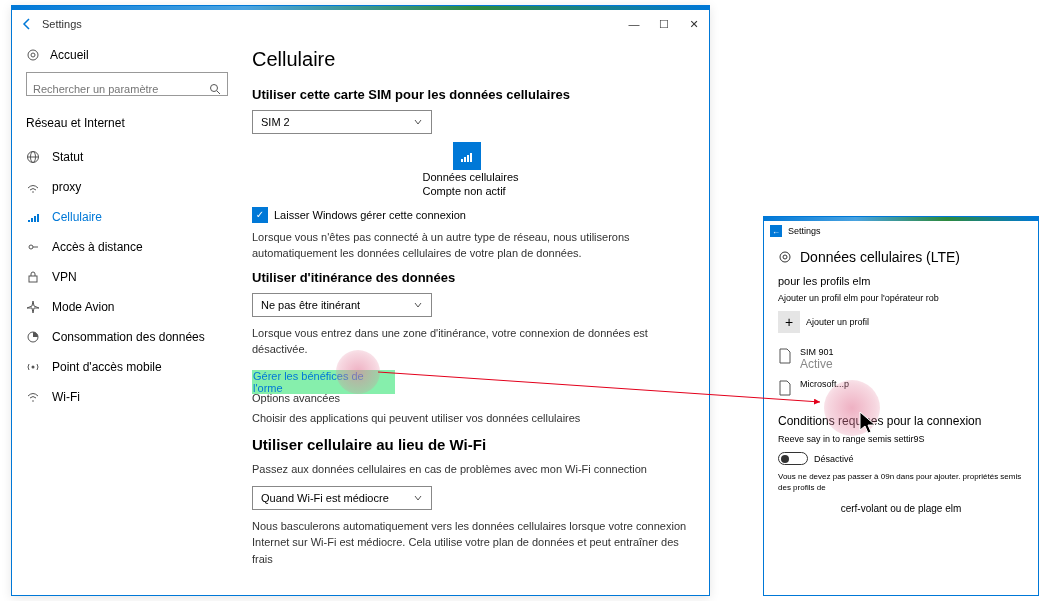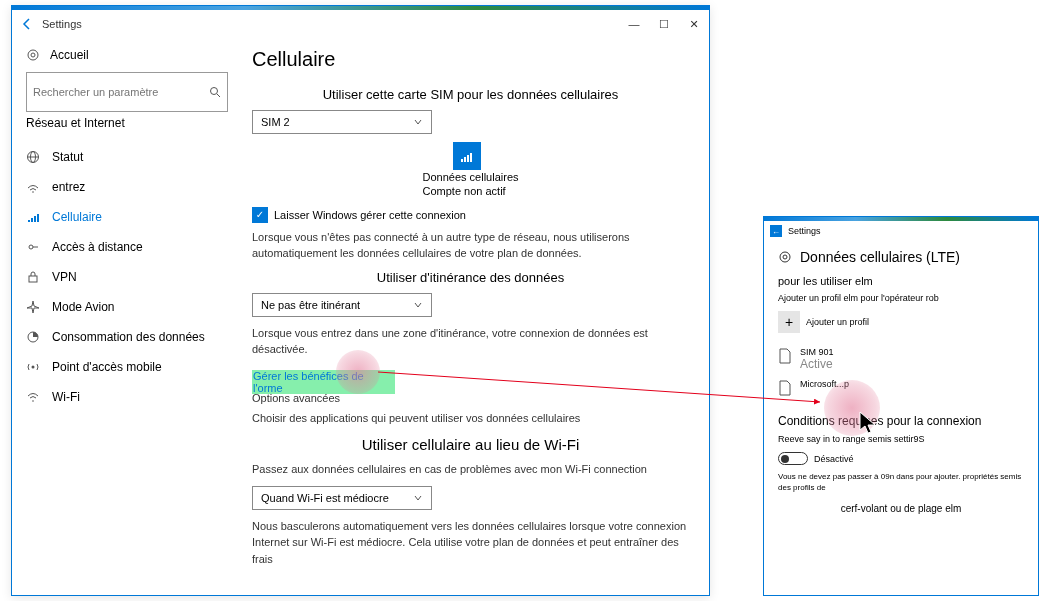--- a/index.html
+++ b/index.html
@@ -11,31 +11,31 @@
 .win-header { height: 28px; display: flex; align-items: center; padding-left: 8px; position: relative; }
 .win-back { width: 14px; height: 14px; color: #0078d7; display: flex; align-items: center; justify-content: center; margin-right: 8px; }
 .win-title { font-size: 11px; color: #333; }
 .win-ctrl { position: absolute; right: 0; top: 0; display: flex; }
 .win-ctrl div { width: 30px; height: 28px; display: flex; align-items: center; justify-content: center; font-size: 11px; color: #333; }
 
 .win-body { display: flex; height: calc(100% - 32px); }
 .sidebar { width: 230px; padding: 10px 14px; }
 .side-home { display: flex; align-items: center; font-size: 12px; margin-bottom: 10px; }
 .side-home svg { margin-right: 10px; }
-.side-search { display: flex; align-items: center; border: 1px solid #999; height: 40px; padding: 0 6px; margin-bottom: 4px; }
+.side-search { display: flex; align-items: flex-end; border: 1px solid #999; height: 24px; padding: 0 6px; margin-bottom: 20px; }
 .side-search input { flex: 1; border: none; outline: none; font-size: 11px; }
 .side-search svg { width: 12px; height: 12px; }
 .side-group-title { font-size: 12px; margin-bottom: 12px; }
 .side-item { display: flex; align-items: center; font-size: 12px; height: 30px; cursor: pointer; }
 .side-item svg { margin-right: 12px; }
 .side-item.active { color: #0078d7; }
 
 .content { flex: 1; padding: 10px 20px 10px 10px; overflow: hidden; }
 .content h1 { font-size: 20px; font-weight: 400; margin-bottom: 16px; }
-.content h3 { font-size: 13px; font-weight: 400; margin-bottom: 8px; margin-top: 4px; text-align: center; }
+.content h3 { font-size: 13px; font-weight: 700; margin-bottom: 8px; margin-top: 4px; }
 .content .sub { font-size: 11px; color: #333; margin-bottom: 8px; line-height: 1.5; }
 .dropdown { border: 1px solid #888; height: 24px; width: 180px; display: flex; align-items: center; justify-content: space-between; padding: 0 8px; font-size: 11px; margin-bottom: 8px; }
 .data-tile { display: flex; align-items: center; margin-bottom: 8px; flex-direction: column; }
 .data-tile .sq { width: 28px; height: 28px; background: #0078d7; display: flex; align-items: center; justify-content: center; color: #fff; margin-right: 8px; }
 .data-tile .txt { font-size: 11px; line-height: 1.3; }
 .chk-row { display: flex; align-items: center; font-size: 11px; margin-bottom: 6px; }
 .chk-row .chk { width: 16px; height: 16px; background: #0078d7; color: #fff; display: flex; align-items: center; justify-content: center; font-size: 10px; margin-right: 6px; }
 .link { color: #0078d7; font-size: 11px; display: inline-block; margin-bottom: 6px; }
 .link.hl { position: relative; }
 .link.hl .hlbg { position: absolute; left: 0; top: 0; background: #86efac; padding: 0 1px; }
@@ -115,21 +115,21 @@
             <line x1="1.5" y1="7" x2="12.5" y2="7" stroke="#555"></line>
           </svg>
         <span>Statut</span>
       </div>
       <div class="side-item">
         <svg width="14" height="14" viewBox="0 0 14 14">
             <path d="M2 8 Q7 3 12 8" stroke="#555" fill="none"></path>
             <path d="M4 10 Q7 7 10 10" stroke="#555" fill="none"></path>
             <circle cx="7" cy="12" r="0.8" fill="#555"></circle>
           </svg>
-        <span>entrez</span>
+        <span>proxy</span>
       </div>
       <div class="side-item active">
         <svg width="14" height="14" viewBox="0 0 14 14">
             <rect x="2" y="10" width="2" height="2" fill="#0078d7"></rect>
             <rect x="5" y="8" width="2" height="4" fill="#0078d7"></rect>
             <rect x="8" y="6" width="2" height="6" fill="#0078d7"></rect>
             <rect x="11" y="4" width="2" height="8" fill="#0078d7"></rect>
           </svg>
         <span>Cellulaire</span>
       </div>
@@ -240,21 +240,21 @@
     <span>Settings</span>
   </div>
   <div class="sec-body">
     <h2>
       <svg width="14" height="14" viewBox="0 0 14 14">
           <circle cx="7" cy="7" r="5" stroke="#333" fill="none"></circle>
           <circle cx="7" cy="7" r="2" stroke="#333" fill="none"></circle>
         </svg>
       <span>Données cellulaires (LTE)</span>
     </h2>
-    <div class="s-sub">pour les utiliser elm</div>
+    <div class="s-sub">pour les profils elm</div>
     <div class="s-desc">Ajouter un profil elm pour l'opérateur rob</div>
     <div class="add-btn">
       <div class="plus">+</div>
       <span>Ajouter un profil</span>
     </div>
     <div class="prof">
       <svg width="14" height="16" viewBox="0 0 14 16">
           <path d="M2 1 H9 L12 4 V15 H2 Z" stroke="#555" fill="none"></path>
         </svg>
       <div>

